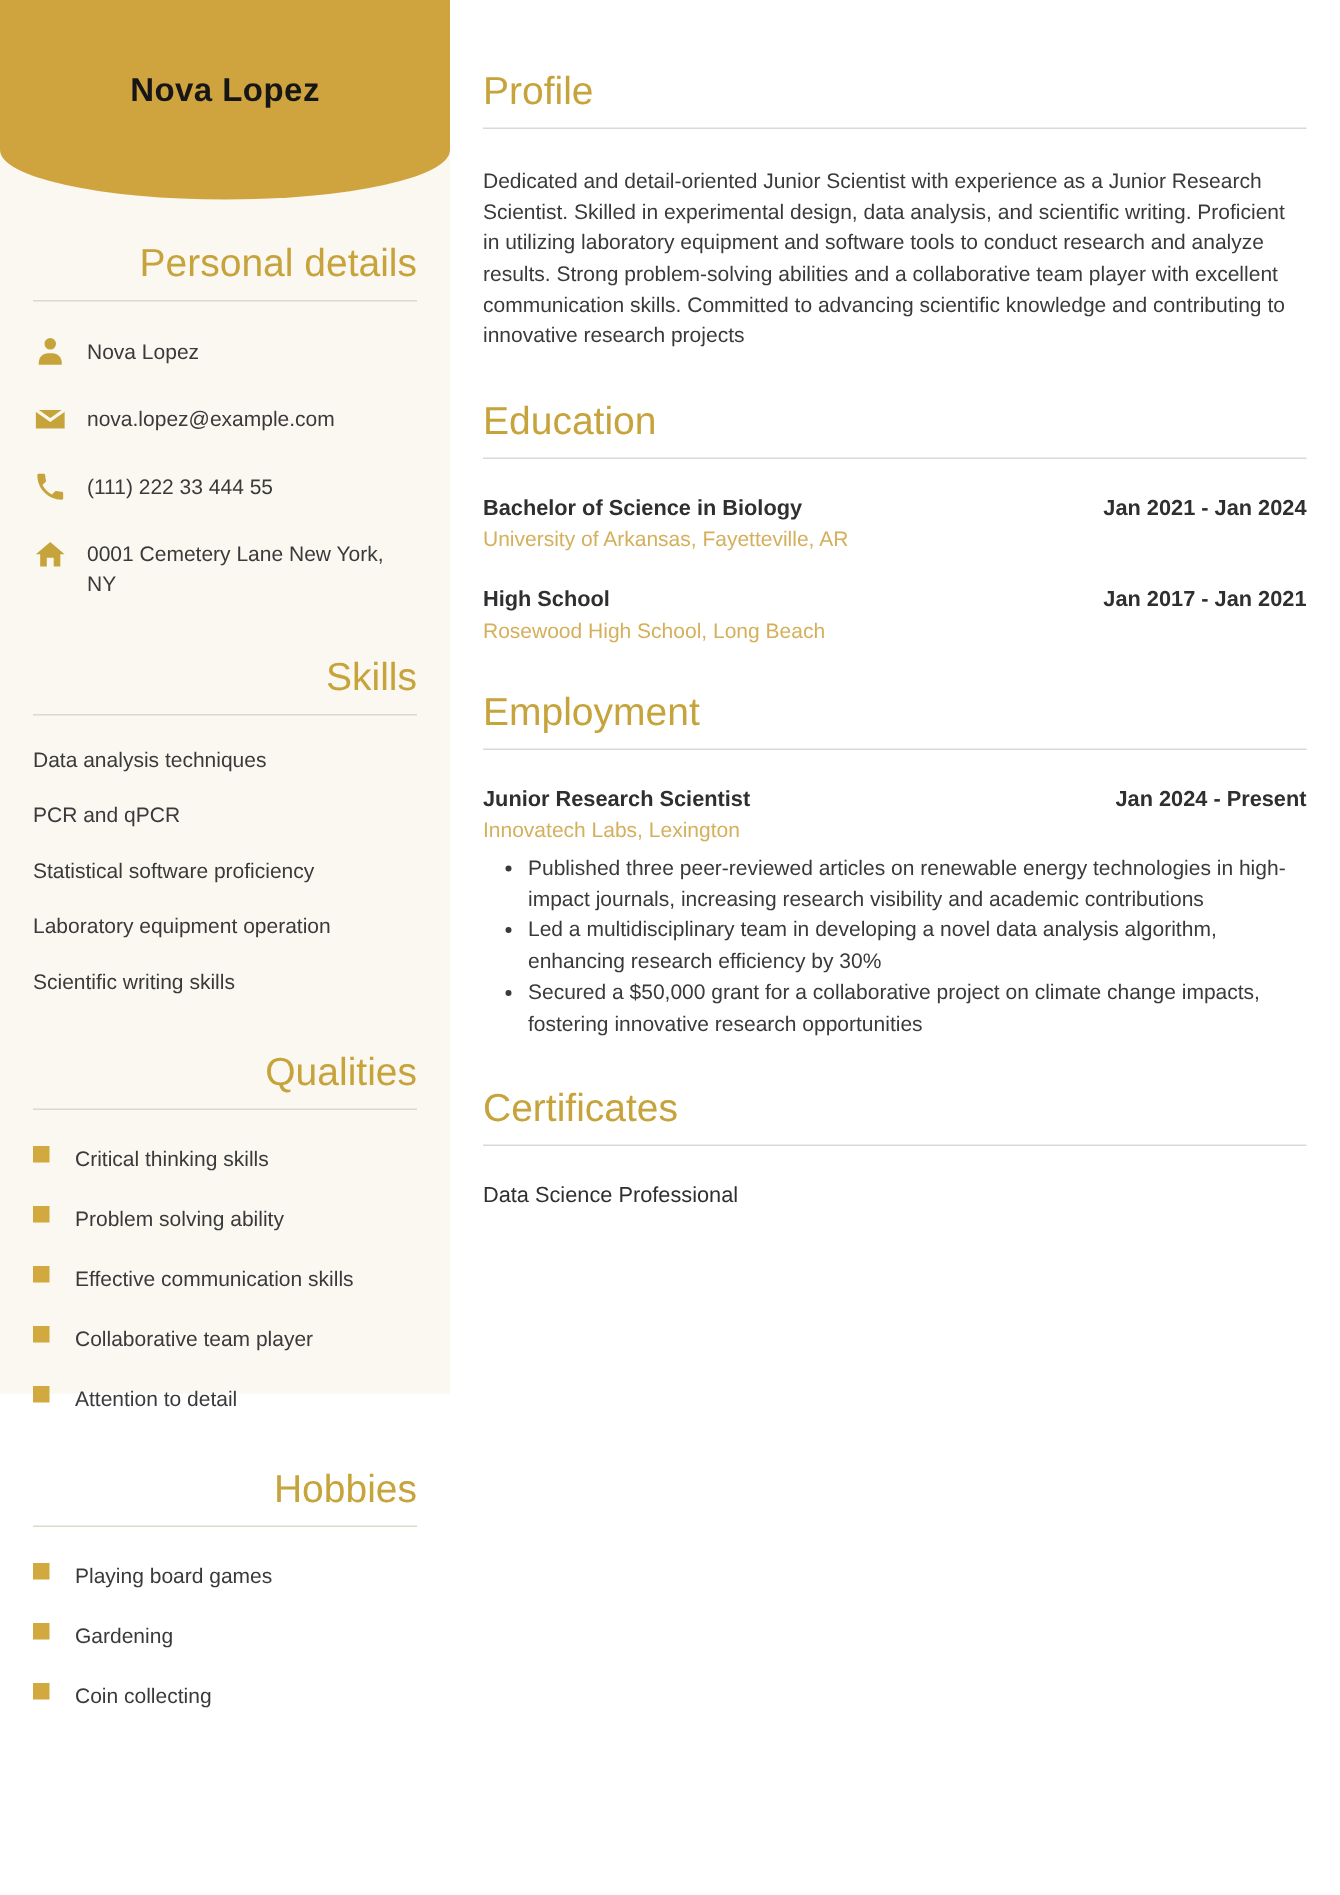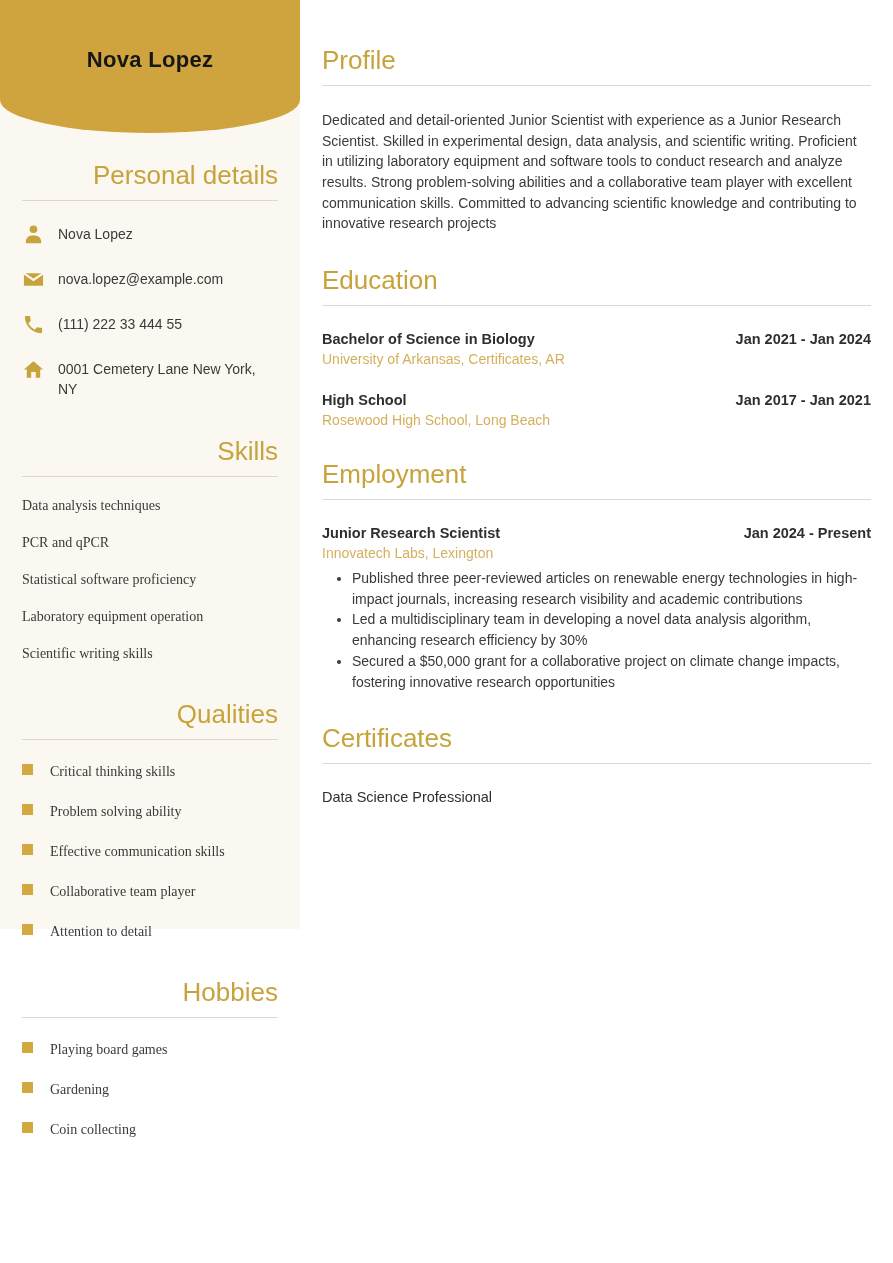--- a/index.html
+++ b/index.html
@@ -31,21 +31,21 @@
   .pd-block { margin-top: 26px; }
   .contact-row {
     display: flex; align-items: flex-start; gap: 13px;
     margin-top: 23px; font-size: 14px; line-height: 1.45; color: #3a3a3a;
   }
   .contact-row .cicon { width: 23px; height: 23px; flex: none; margin-top: -1px; }
   .contact-row .cicon svg { width: 23px; height: 23px; fill: #C7A33C; }
 
   .skills-block, .qual-block, .hobby-block { margin-top: 38px; }
   .skill-item { margin-top: 21px; font-size: 14px; color: #3a3a3a; }
-  .skill-list, .bullet-list { margin: 4px 0 0 0; padding: 0; list-style: none; font-family: Liberation Serif, serif; }
+  .skill-list, .bullet-list { margin: 4px 0 0 0; padding: 0; list-style: none; }
   .bullet-row { display: flex; align-items: flex-start; gap: 17px; margin-top: 24px; font-size: 14px; }
   .sq { width: 11px; height: 11px; background: #D2A93E; flex: none; }
 
   
   .main {
     position: absolute; left: 300px; top: 0; width: 593px;
     padding: 0 22px; background: #ffffff;
   }
   .main-section.first { margin-top: 46px; }
   .main-section { margin-top: 32px; }
@@ -195,21 +195,21 @@
 
   <section class="main-section">
     <h2 class="main-head">Education</h2>
     <hr class="rule">
 
     <div class="entry">
       <div class="entry-row">
         <span class="entry-title">Bachelor of Science in Biology</span>
         <span class="entry-dates">Jan 2021 - Jan 2024</span>
       </div>
-      <div class="entry-sub">University of Arkansas, Certificates, AR</div>
+      <div class="entry-sub">University of Arkansas, Fayetteville, AR</div>
     </div>
 
     <div class="entry">
       <div class="entry-row">
         <span class="entry-title">High School</span>
         <span class="entry-dates">Jan 2017 - Jan 2021</span>
       </div>
       <div class="entry-sub">Rosewood High School, Long Beach</div>
     </div>
   </section>

